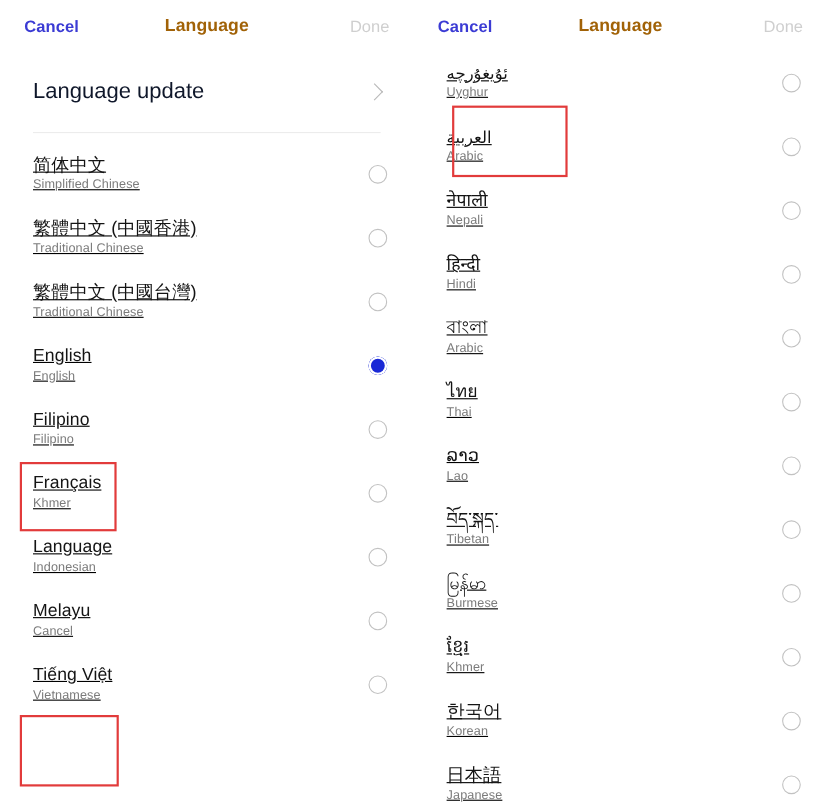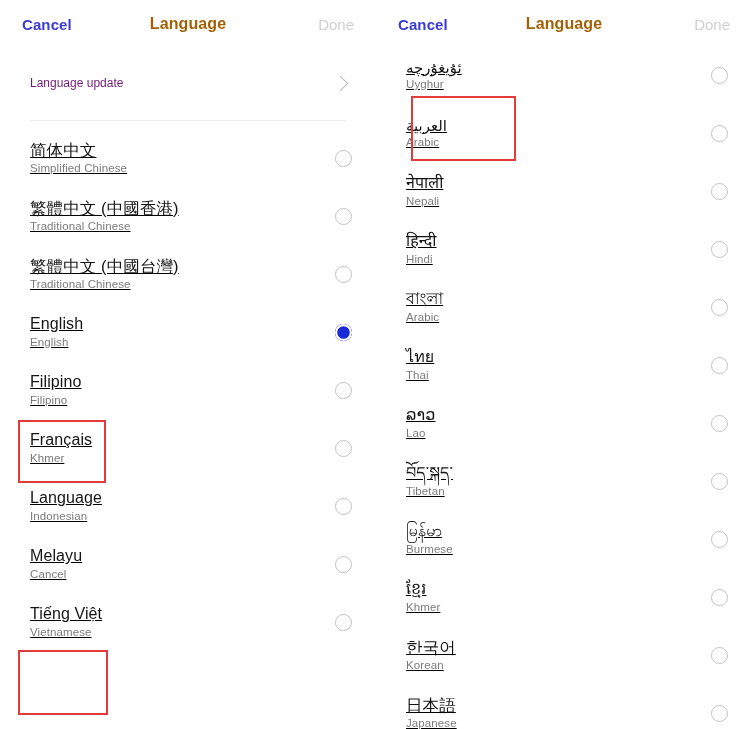--- a/index.html
+++ b/index.html
@@ -68,22 +68,22 @@
   .update-row {
     height: 54px;
     display: flex;
     align-items: center;
     justify-content: space-between;
     padding: 0 26px 0 30px;
     box-sizing: border-box;
     margin-top: 8px;
   }
   .update-label {
-    font-size: 12px;
-    color: #701a75;
+    font-size: 20px;
+    color: #0f172a;
     font-weight: 400;
   }
   .chev {
     width: 10px;
     height: 10px;
     border-right: 1.6px solid #b9b9b9;
     border-top: 1.6px solid #b9b9b9;
     transform: rotate(45deg);
     margin-right: 4px;
   }

